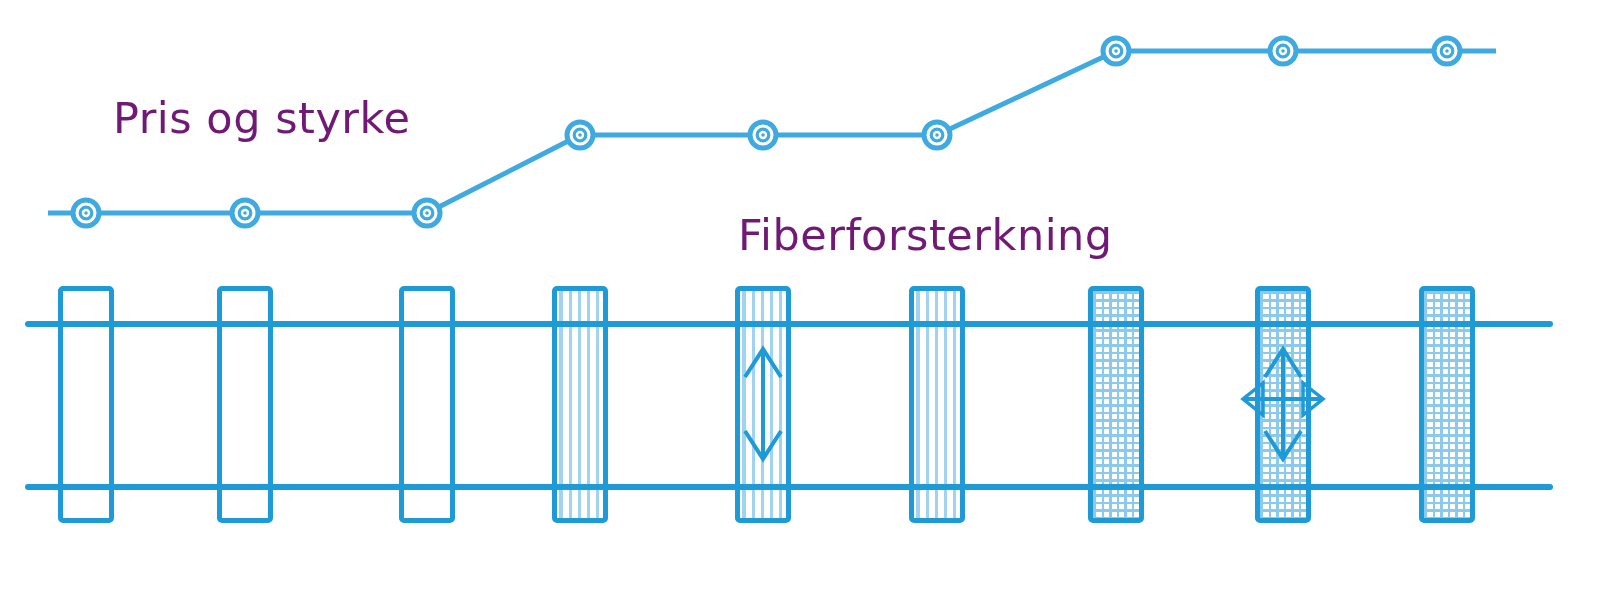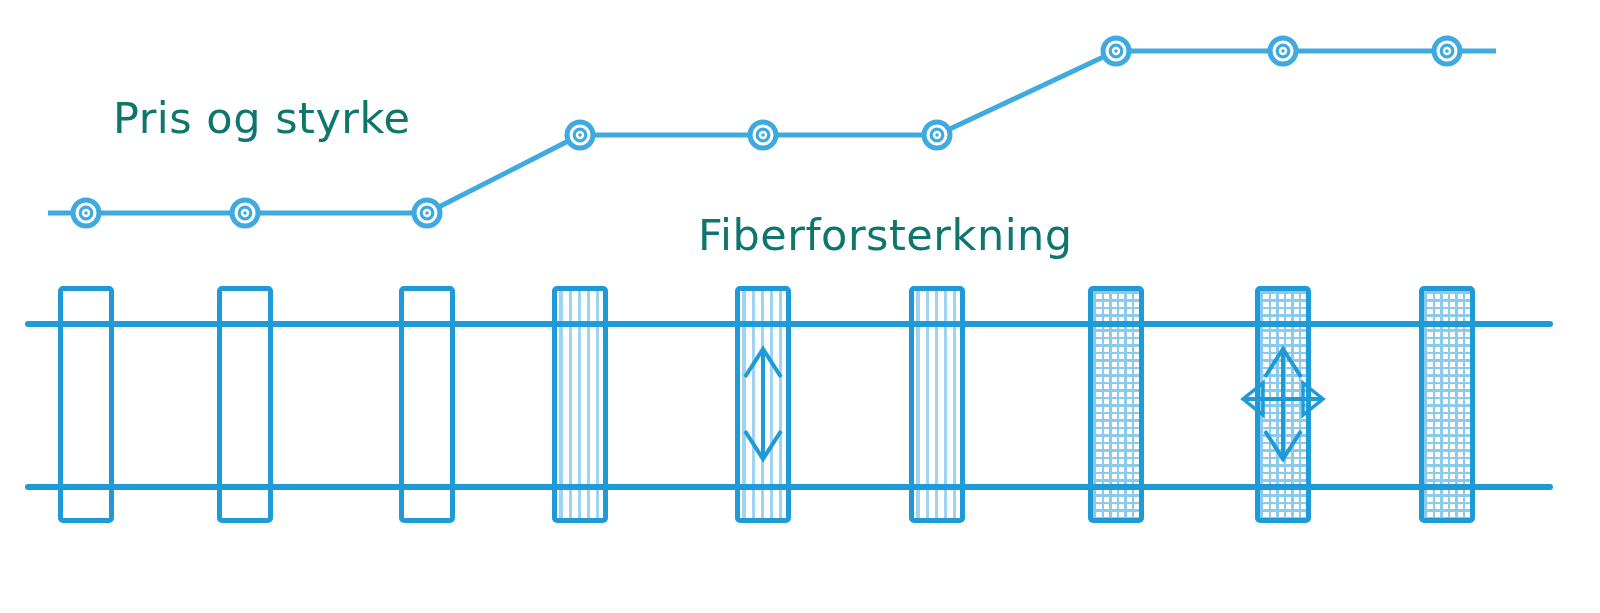--- a/index.html
+++ b/index.html
@@ -5,28 +5,28 @@
   html,body{margin:0;padding:0;background:#ffffff;}
   .stage{
     position:relative;
     width:1600px;height:613px;
     background:#ffffff;
     overflow:hidden;
     font-family:"DejaVu Sans","Liberation Sans",sans-serif;
   }
   .label{
     position:absolute;
-    color:#0f766e;
+    color:#701a75;
     font-size:43px;
     letter-spacing:0.5px;
     white-space:nowrap;
     user-select:none;
   }
   #chart-title{left:113px;top:93px;}
-  #track-label{left:698px;top:210px;}
+  #track-label{left:738px;top:210px;}
   #scene{
     position:absolute;left:0;top:0;width:1600px;height:613px;
     z-index:2;pointer-events:none;
   }
   #sleepers{position:absolute;left:0;top:0;width:1600px;height:613px;z-index:1;}
   .sleeper{
     position:absolute;
     top:286px;
     width:46px;height:227px;
     border:5px solid #1E9AD6;

